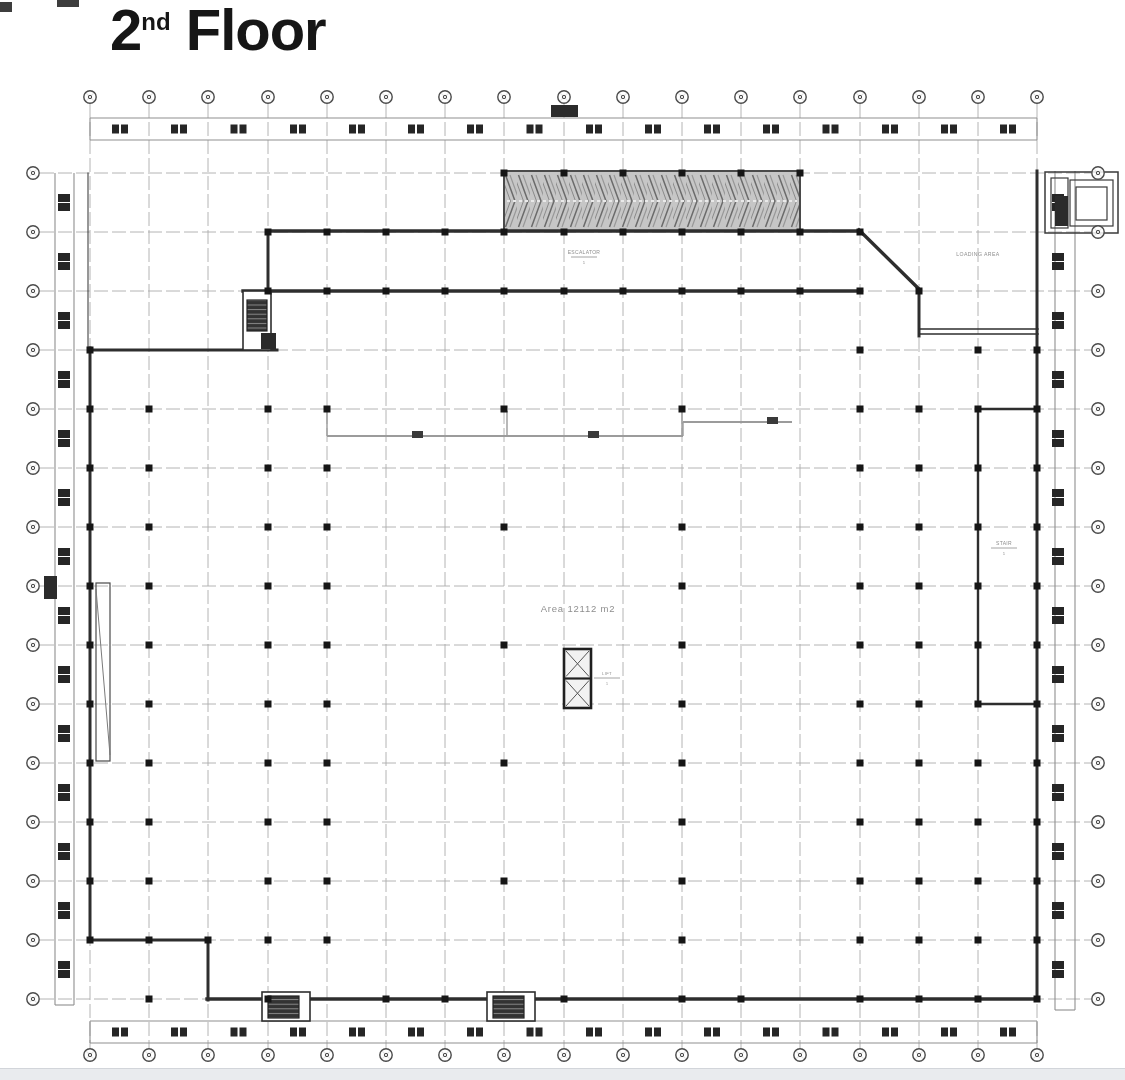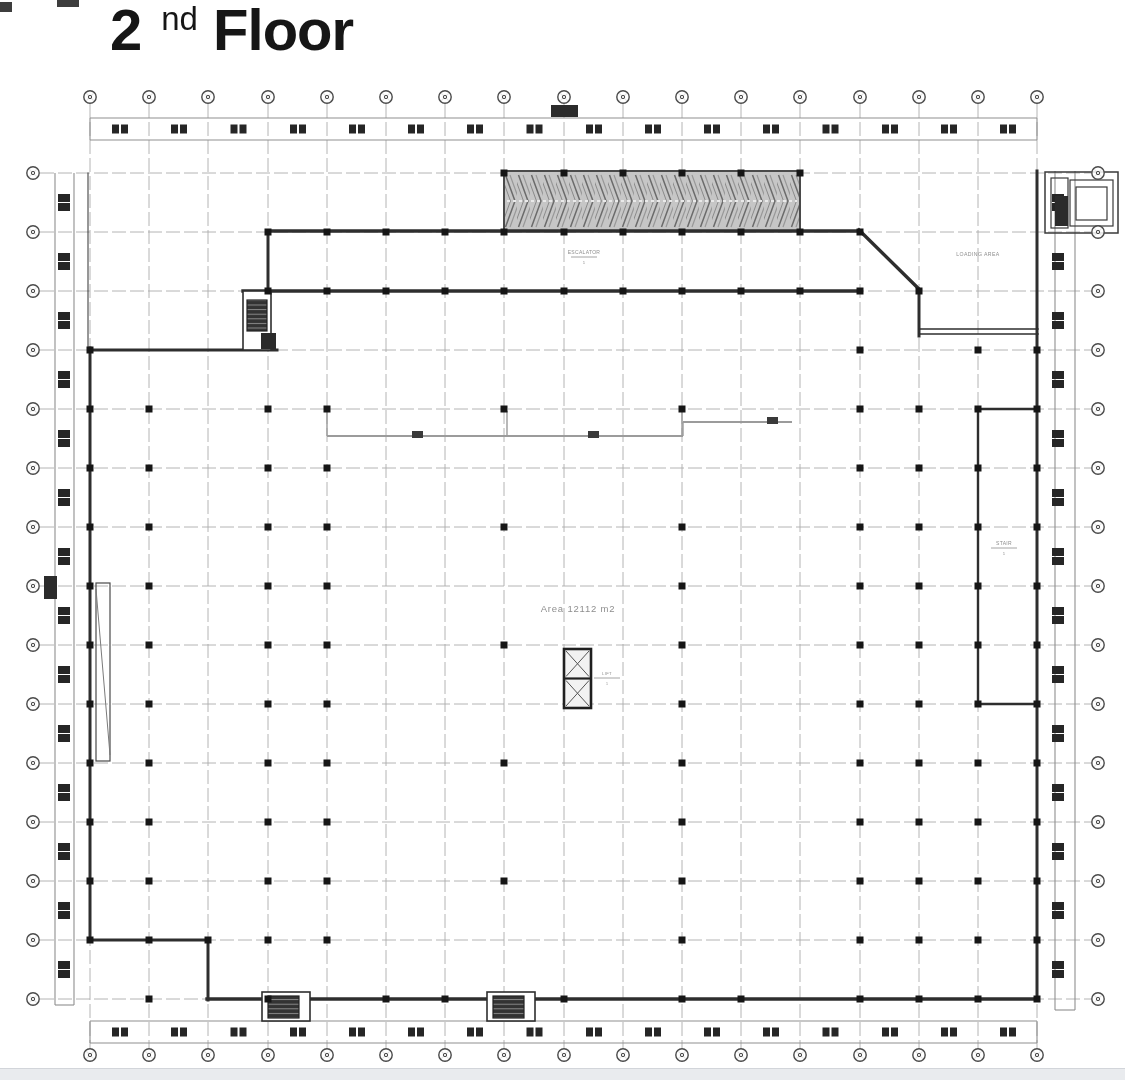--- a/index.html
+++ b/index.html
@@ -1,21 +1,21 @@
 <!DOCTYPE html>
 <html><head>
 <meta charset="utf-8">
 <style>
   html,body{margin:0;padding:0;background:#ffffff;}
   #stage{position:relative;width:1125px;height:1080px;background:#ffffff;overflow:hidden;
          font-family:"Liberation Sans",sans-serif;}
   #plan{position:absolute;left:0;top:0;}
   .floor-title{position:absolute;left:110px;top:-4px;font-size:58px;font-weight:700;
       color:#161616;letter-spacing:-1px;white-space:nowrap;}
-  .floor-title sup{font-size:33px;font-weight:400;vertical-align:20px;letter-spacing:0;margin-left:20px;}
+  .floor-title sup{font-size:24px;font-weight:700;vertical-align:20px;letter-spacing:0;}
   .footer-bar{position:absolute;left:0;bottom:0;width:1125px;height:11px;
       background:#e9ebee;border-top:1px solid #d2d5da;}
 </style>
 </head>
 <body>
 
 <div id="stage">
   <svg id="plan" width="1125" height="1080" viewBox="0 0 1125 1080">
       <defs>
         <pattern id="chev" width="13" height="60" patternUnits="userSpaceOnUse" x="504" y="171">

